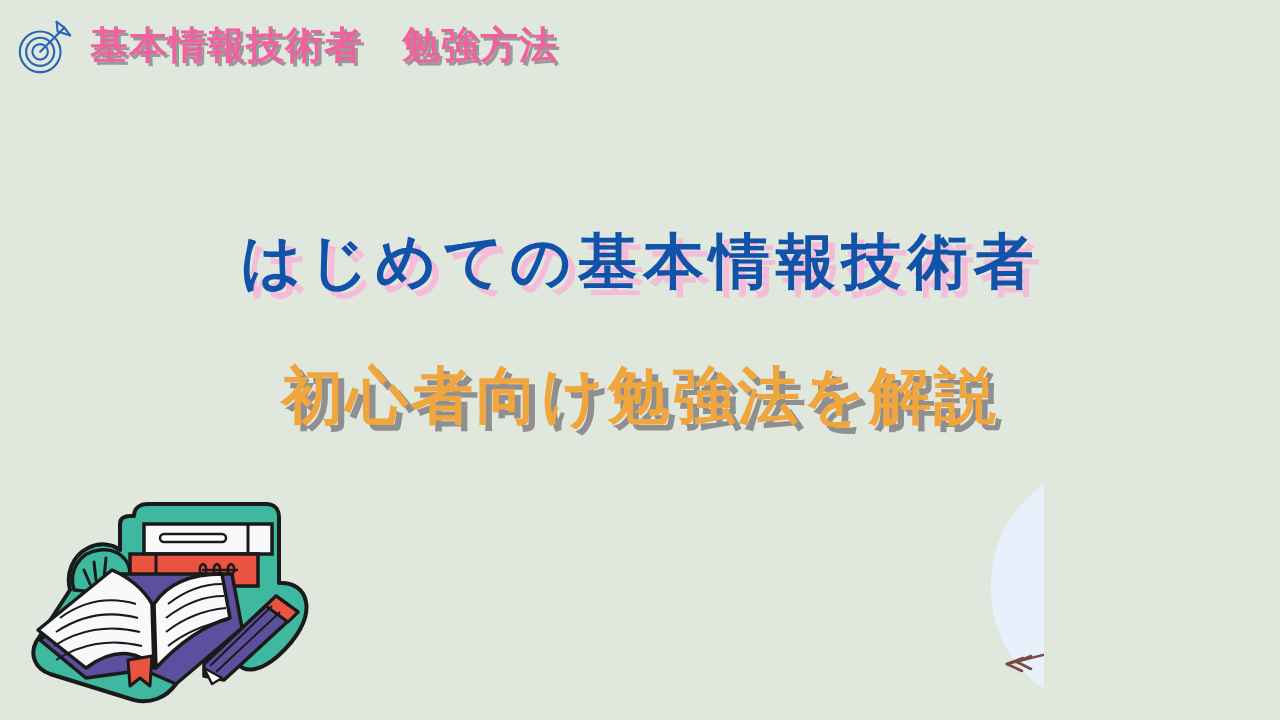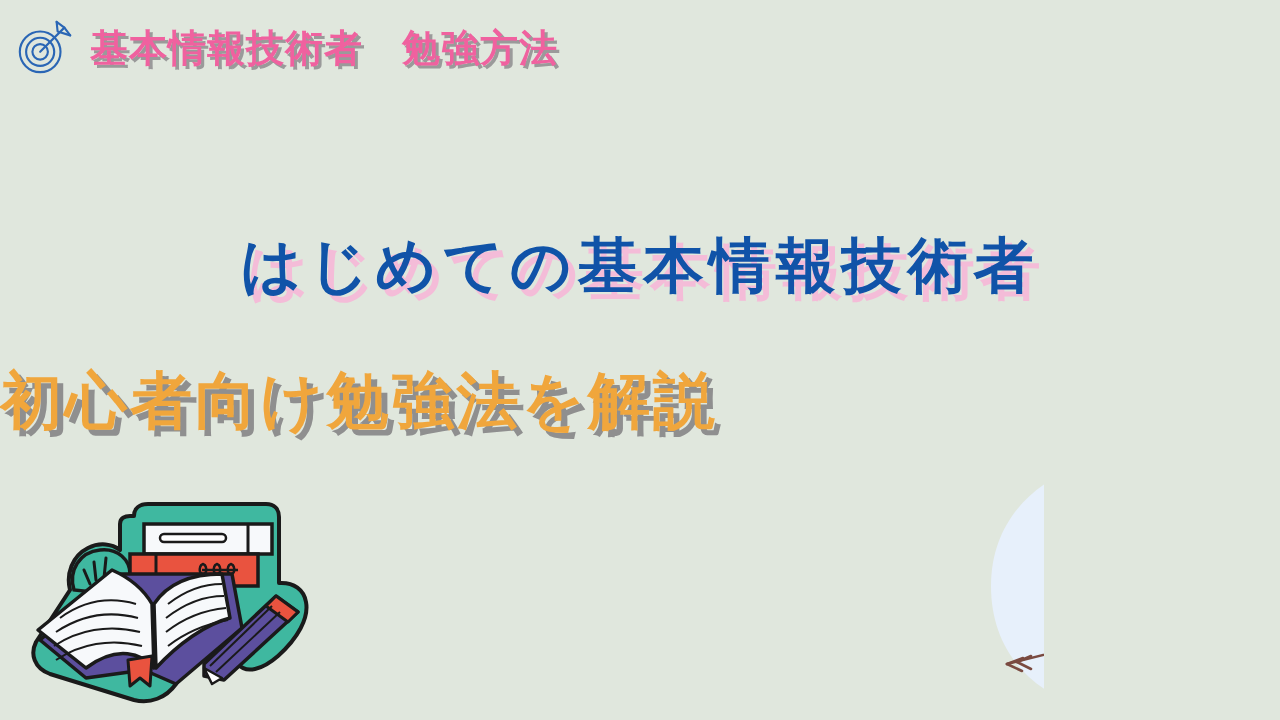--- a/index.html
+++ b/index.html
@@ -6,21 +6,21 @@
     margin: 0;
     padding: 0;
     background: #e0e7dd;
   }
   #stage {
     position: relative;
     width: 1044px;
     height: 720px;
     background: #e0e7dd;
     overflow: hidden;
-    font-family: Liberation Serif, serif;
+    font-family: Liberation Mono, monospace;
   }
 
   
   #header-bar {
     position: absolute;
     left: 0; top: 0;
     width: 1280px;
     height: 100px;
     display: flex;
     align-items: center;
@@ -58,21 +58,21 @@
     letter-spacing: 6px;
     line-height: 1;
     text-shadow: 7px 7px 0 #f4bcd8;
     white-space: nowrap;
   }
   #sub-title {
     position: absolute;
     left: 0;
     top: 370px;
     width: 1280px;
-    text-align: left;
+    text-align: center;
     font-size: 62px;
     font-weight: 700;
     color: #f0a63c;
     letter-spacing: 3px;
     line-height: 1;
     text-shadow: 6px 6px 0 #8f8f8f;
     white-space: nowrap;
   }
 
   

